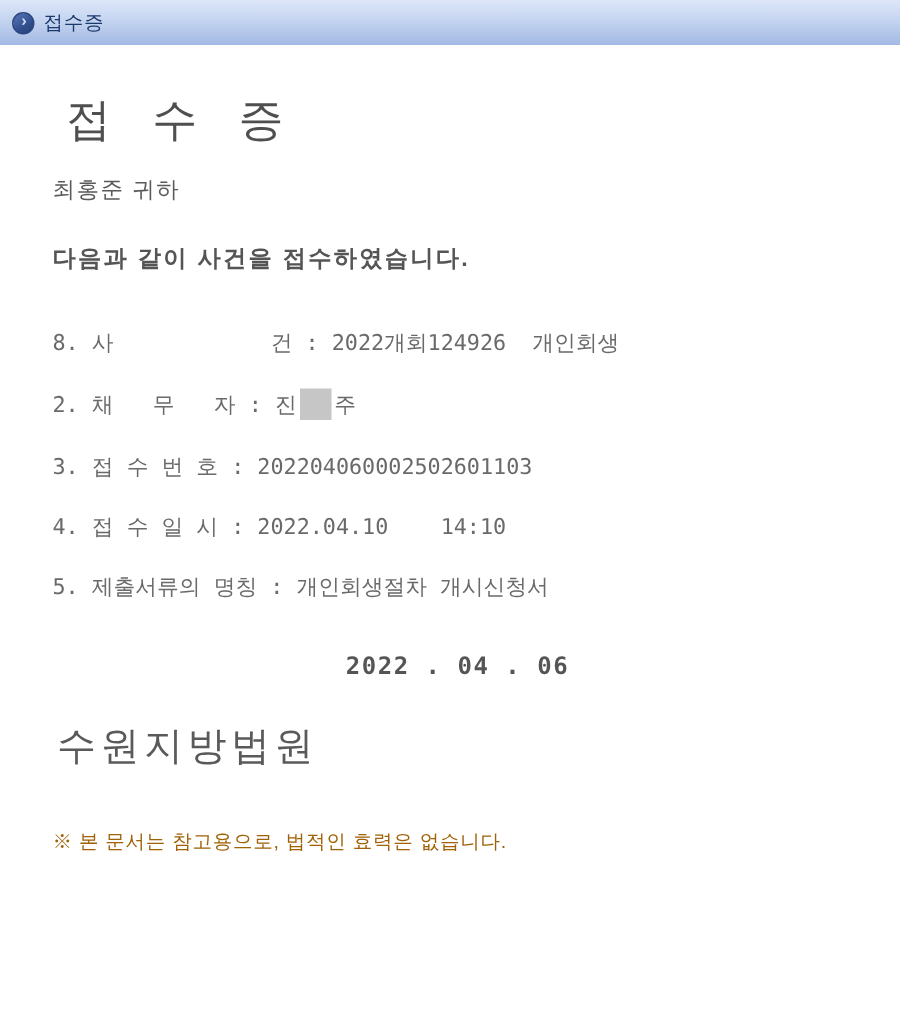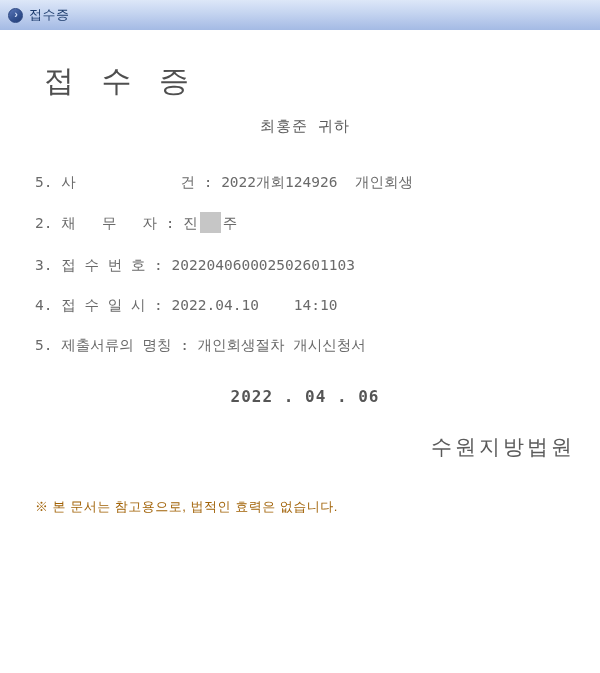--- a/index.html
+++ b/index.html
@@ -60,22 +60,22 @@
     text-align: left;
     font-family: "DejaVu Serif", serif;
     font-size: 30px;
     letter-spacing: 9px;
     color: #4f4f4f;
     line-height: 1.3;
     text-indent: 9px; 
   }
   .doc-recipient {
     margin-top: 17px;
-    text-align: center;
-    font-family: Liberation Mono, monospace;
+    text-align: left;
+    font-family: Liberation Sans, sans-serif;
     font-size: 15px;
     color: #5a5a5a;
     letter-spacing: 1px;
   }
   .doc-intro {
     margin-top: 26px;
     font-size: 15.5px;
     font-weight: bold;
     color: #555555;
     letter-spacing: 1.5px;
@@ -104,23 +104,23 @@
     margin-top: 33px;
     text-align: center;
     font-family: "DejaVu Sans Mono", monospace;
     font-size: 16px;
     font-weight: bold;
     color: #555555;
     letter-spacing: 1px;
   }
   .doc-court {
     margin-top: 27px;
-    text-align: right;
+    text-align: left;
     font-family: "DejaVu Serif", serif;
-    font-size: 21px;
+    font-size: 26px;
     color: #5a5a5a;
     letter-spacing: 3px;
     text-indent: 3px;
   }
   .doc-disclaimer {
     margin-top: 37px;
     font-size: 13px;
     color: #a16207;
     letter-spacing: 0.5px;
   }
@@ -134,23 +134,24 @@
     </div>
   <div class="header-title">접수증</div>
 </div>
 
 <div class="doc">
 
   <div class="doc-title">접 수 증</div>
 
   <div class="doc-recipient">최홍준 귀하</div>
 
+  <div class="doc-intro">다음과 같이 사건을 접수하였습니다.</div>
 
   <div class="doc-list">
-    <div class="doc-line">5. 사            건 : 2022개회124926  개인회생</div>
+    <div class="doc-line">8. 사            건 : 2022개회124926  개인회생</div>
     <div class="doc-line"><span>2. 채   무   자 : 진</span><span class="redact-box"></span><span>주</span></div>
     <div class="doc-line">3. 접 수 번 호 : 202204060002502601103</div>
     <div class="doc-line">4. 접 수 일 시 : 2022.04.10    14:10</div>
     <div class="doc-line">5. 제출서류의 명칭 : 개인회생절차 개시신청서</div>
   </div>
 
   <div class="doc-date">2022 . 04 . 06</div>
 
   <div class="doc-court">수원지방법원</div>
 

